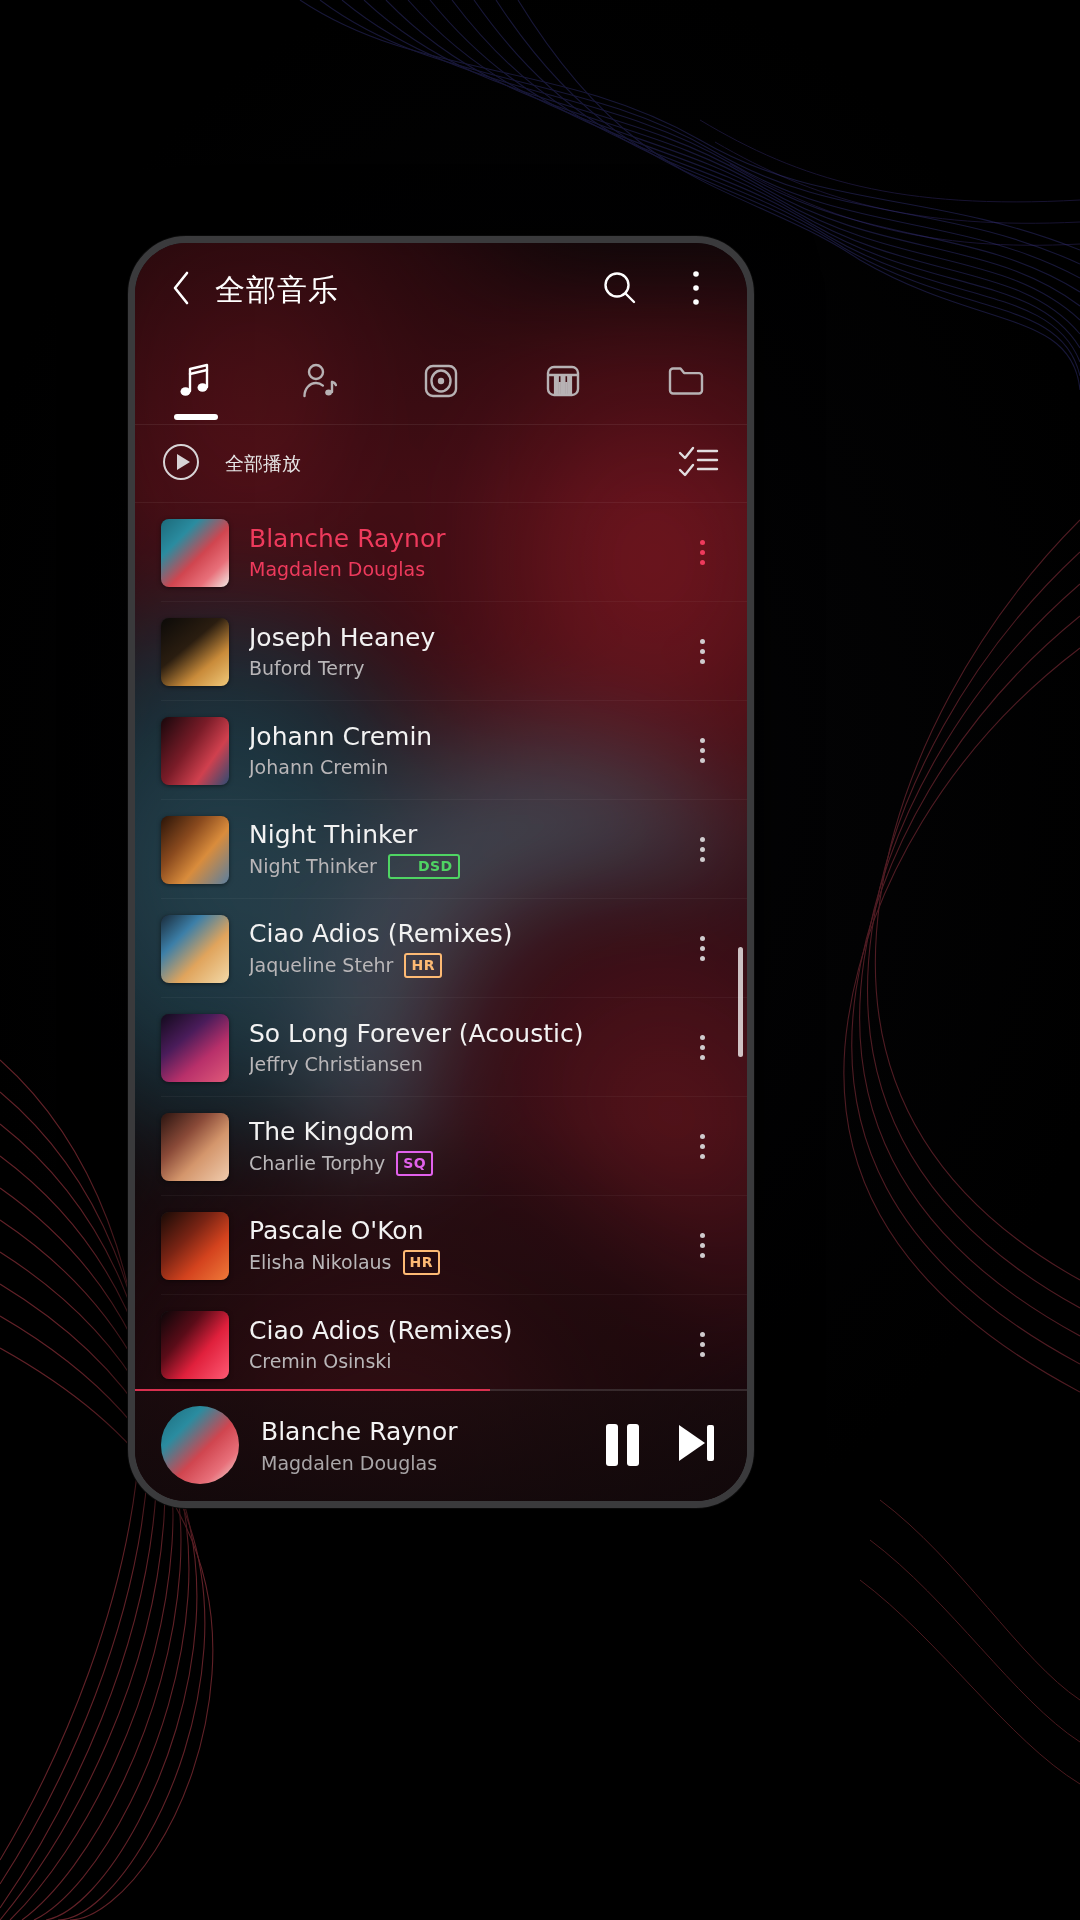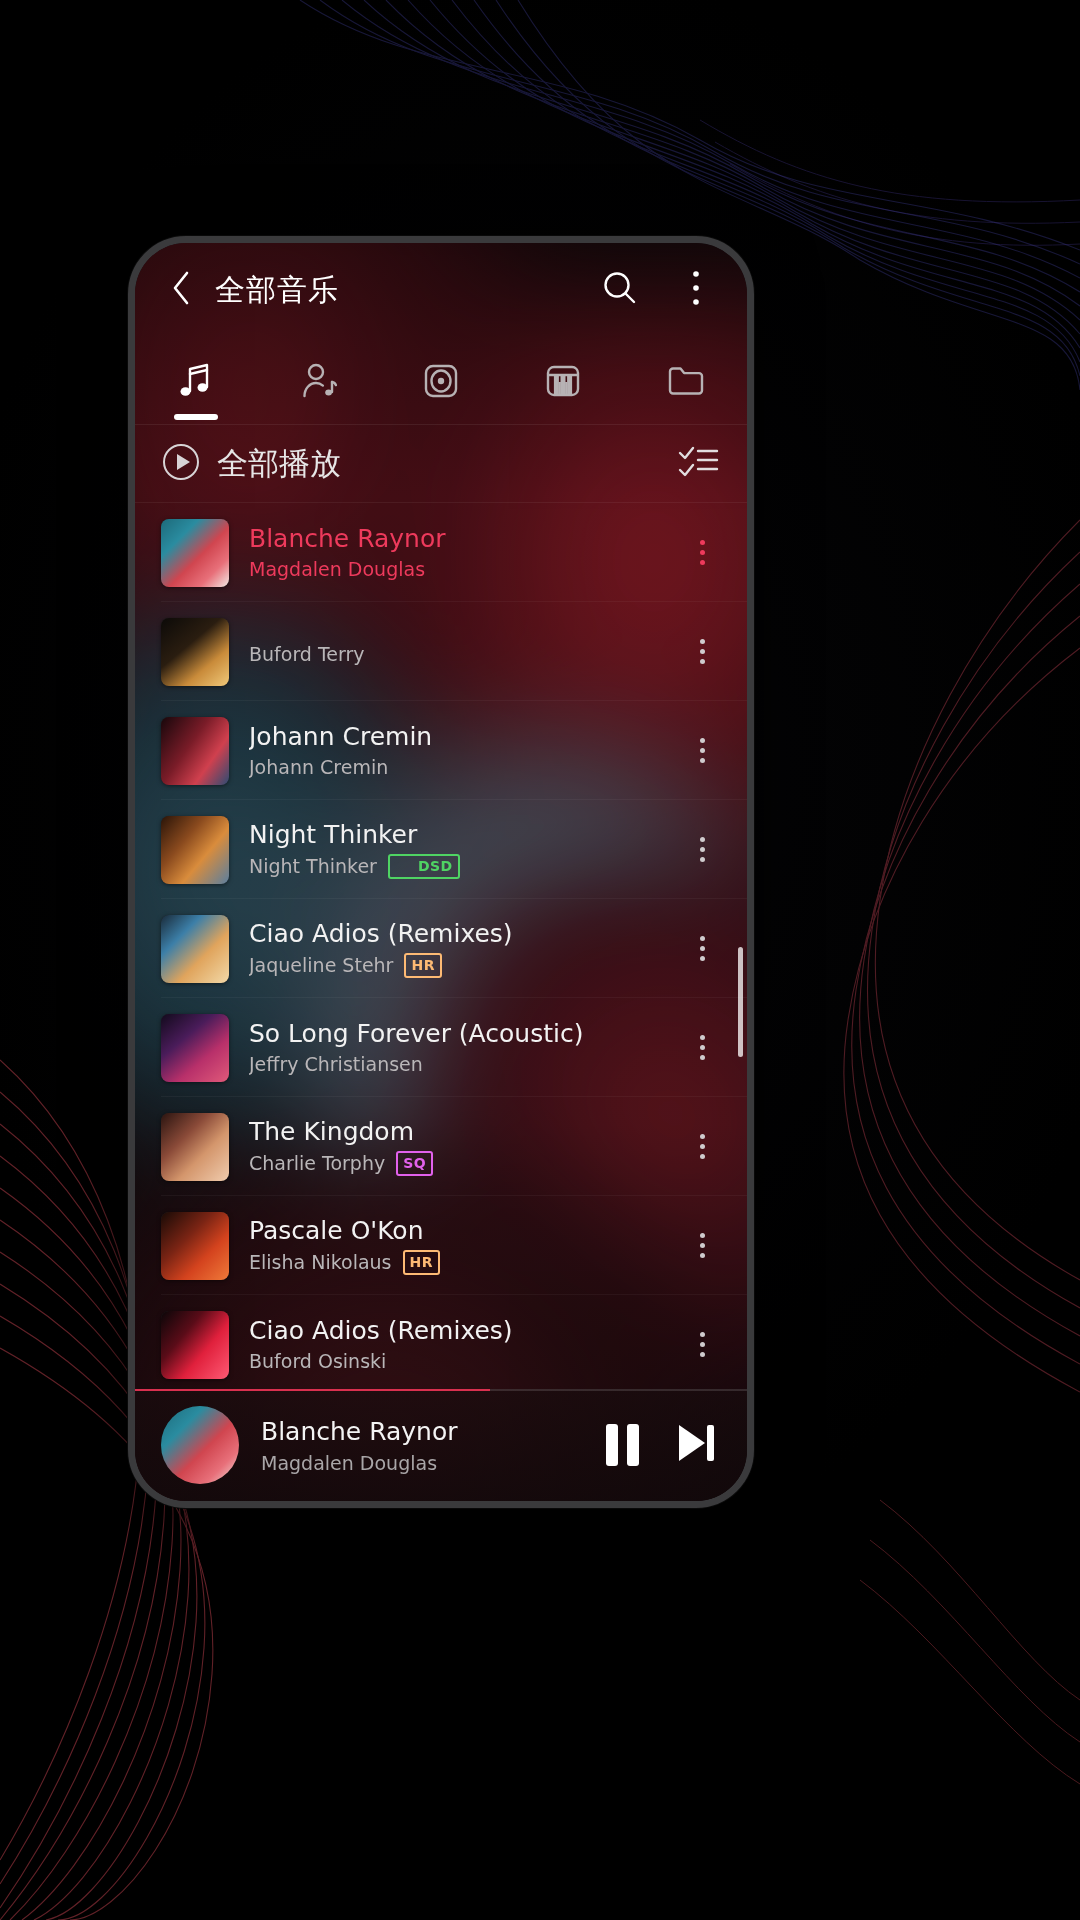--- a/index.html
+++ b/index.html
@@ -92,21 +92,21 @@
   .tab.active .ind { opacity: 1; }
 
   
   .playall {
     height: 78px; flex: 0 0 auto;
     display: flex; align-items: center;
     padding: 0 28px 0 26px;
     position: relative; z-index: 4;
     border-bottom: 1px solid rgba(255,255,255,.06);
   }
-  .playall .label { color: #e6e6e6; font-size: 31px; margin-left: 16px; flex:1;
+  .playall .label { color: #e6e6e6; font-size: 19px; margin-left: 24px; flex:1;
     font-family: "DejaVu Sans", "Liberation Sans", sans-serif; }
 
   
   .list { flex: 1 1 auto; overflow: hidden; position: relative; z-index: 3; }
   .row {
     height: 99px; display: flex; align-items: center;
     padding: 0 22px 0 26px;
     position: relative;
   }
   .row::after {
@@ -378,20 +378,21 @@
                 <i style="background: rgb(238, 58, 92);"></i>
                 <i style="background: rgb(238, 58, 92);"></i>
               </span>
             </div>
           </div>
           <div class="row">
             <div class="art">
               <i style="inset: 0px; background: linear-gradient(140deg, rgb(12, 10, 8) 0%, rgb(42, 29, 16) 40%, rgb(201, 139, 58) 70%, rgb(240, 201, 122) 100%);"></i>
             </div>
             <div class="meta">
+              <div class="t-title">Joseph Heaney</div>
               <div class="t-sub">
                 <span>Buford Terry</span>
               </div>
             </div>
             <div class="more-btn">
               <span class="dots">
                 <i></i>
                 <i></i>
                 <i></i>
               </span>
@@ -509,21 +510,21 @@
               </span>
             </div>
           </div>
           <div class="row">
             <div class="art">
               <i style="inset: 0px; background: linear-gradient(130deg, rgb(10, 6, 8) 0%, rgb(90, 12, 24) 34%, rgb(224, 32, 60) 62%, rgb(255, 90, 116) 100%);"></i>
             </div>
             <div class="meta">
               <div class="t-title">Ciao Adios (Remixes)</div>
               <div class="t-sub">
-                <span>Buford Osinski</span>
+                <span>Cremin Osinski</span>
               </div>
             </div>
             <div class="more-btn">
               <span class="dots">
                 <i></i>
                 <i></i>
                 <i></i>
               </span>
             </div>
           </div>

